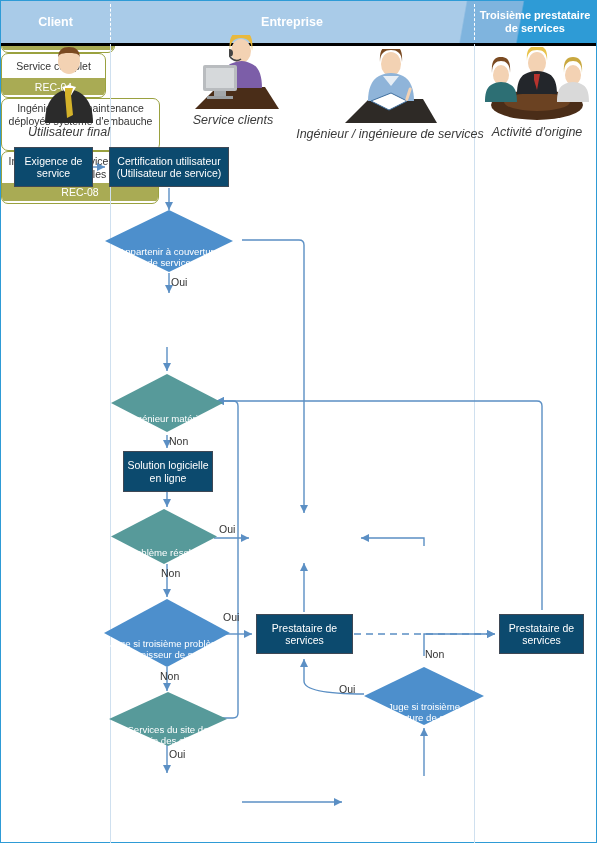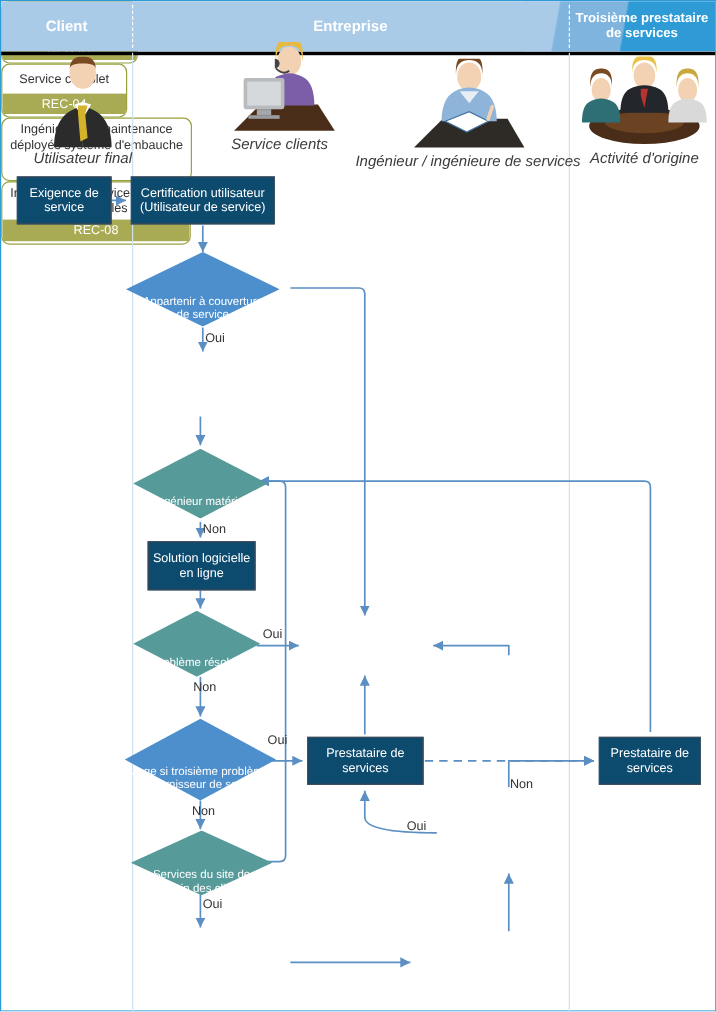--- a/index.html
+++ b/index.html
@@ -220,20 +220,26 @@
 
   <div class="node proc" style="left:498px;top:613px;width:85px;height:40px">Prestataire de services</div>
 
   <div class="node diamond" style="left:108px;top:691px;width:118px;height:54px">
     <svg class="dsh" viewBox="0 0 118 54" preserveAspectRatio="none">
       <polygon points="59,0 118,27 59,54 0,27" fill="#579a9a"></polygon>
       </svg>
     <div class="dtx" style="width:92%">Services du site de besoin des clients</div>
   </div>
 
+  <div class="node diamond" style="left:363px;top:666px;width:120px;height:58px">
+    <svg class="dsh" viewBox="0 0 120 58" preserveAspectRatio="none">
+      <polygon points="60,0 120,29 60,58 0,29" fill="#4d8fcc"></polygon>
+      </svg>
+    <div class="dtx" style="width:92%">Juge si troisième couverture de service</div>
+  </div>
 
   <div class="doc" style="left:84px;top:775px;width:157px;height:51px">
     <div class="t" style="height:31px">Ingénieurs de maintenance déployés système d'embauche</div>
   </div>
 
   <div class="doc" style="left:345px;top:775px;width:156px;height:51px">
     <div class="t" style="height:31px">Ingénieurs de service Services disponibles</div>
     <div class="b" style="height:18px">REC-08</div>
   </div>
 

